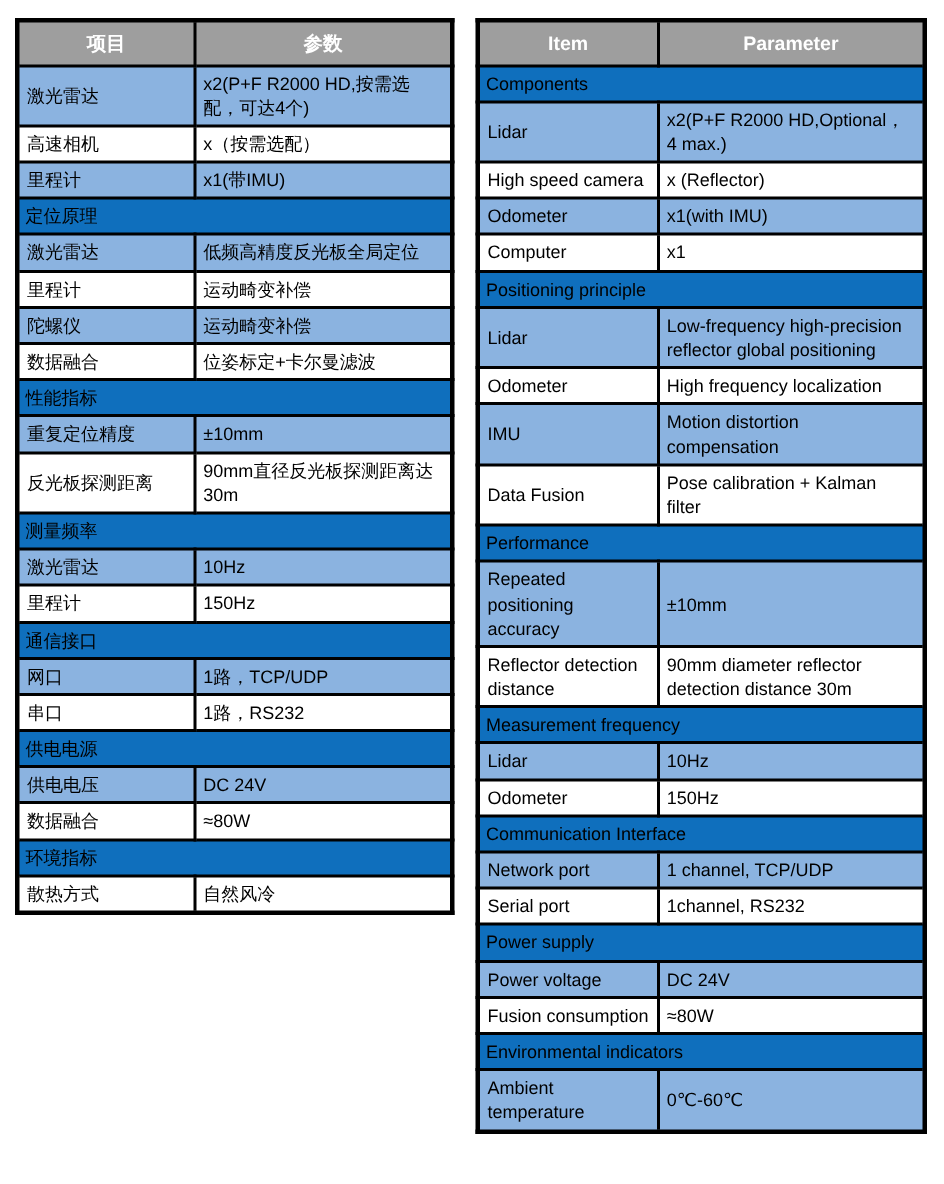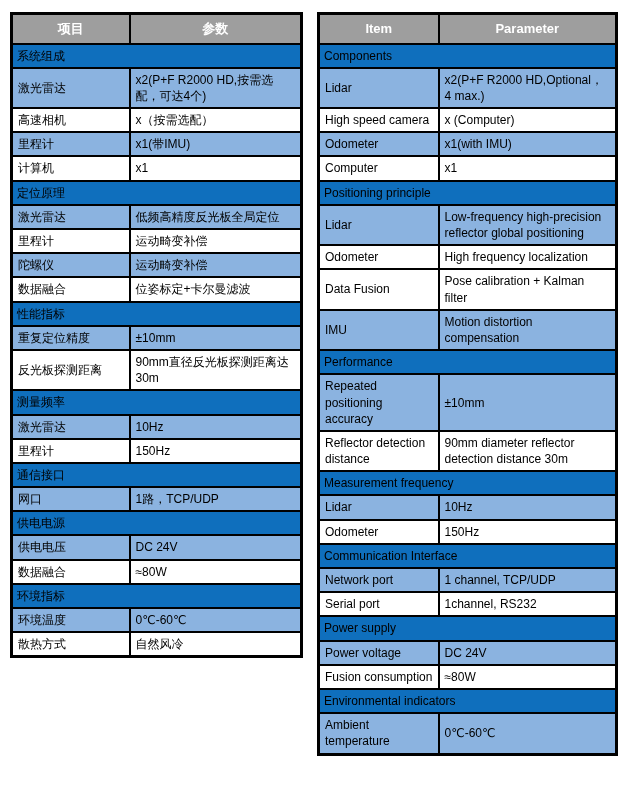--- a/index.html
+++ b/index.html
@@ -73,39 +73,32 @@
         <col class="c1">
         <col class="c2">
       </colgroup>
     <thead>
         <tr>
           <th>项目</th>
           <th>参数</th>
         </tr>
       </thead>
     <tbody>
-        <tr class="section">
-          <td colspan="2">系统组成</td>
-        </tr>
         <tr class="data alt">
           <td>激光雷达</td>
           <td>x2(P+F R2000 HD,按需选配，可达4个)</td>
         </tr>
         <tr class="data plain">
           <td>高速相机</td>
           <td>x（按需选配）</td>
         </tr>
         <tr class="data alt">
           <td>里程计</td>
           <td>x1(带IMU)</td>
         </tr>
-        <tr class="data plain">
-          <td>计算机</td>
-          <td>x1</td>
-        </tr>
         <tr class="section">
           <td colspan="2">定位原理</td>
         </tr>
         <tr class="data alt">
           <td>激光雷达</td>
           <td>低频高精度反光板全局定位</td>
         </tr>
         <tr class="data plain">
           <td>里程计</td>
           <td>运动畸变补偿</td>
@@ -140,37 +133,37 @@
           <td>里程计</td>
           <td>150Hz</td>
         </tr>
         <tr class="section">
           <td colspan="2">通信接口</td>
         </tr>
         <tr class="data alt">
           <td>网口</td>
           <td>1路，TCP/UDP</td>
         </tr>
+        <tr class="data plain">
+          <td>串口</td>
+          <td>1路，RS232</td>
+        </tr>
         <tr class="section">
           <td colspan="2">供电电源</td>
         </tr>
         <tr class="data alt">
           <td>供电电压</td>
           <td>DC 24V</td>
         </tr>
         <tr class="data plain">
           <td>数据融合</td>
           <td>≈80W</td>
         </tr>
         <tr class="section">
           <td colspan="2">环境指标</td>
-        </tr>
-        <tr class="data alt">
-          <td>环境温度</td>
-          <td>0℃-60℃</td>
         </tr>
         <tr class="data plain">
           <td>散热方式</td>
           <td>自然风冷</td>
         </tr>
       </tbody>
   </table>
   <table class="spec-table t-en">
     <colgroup>
         <col class="c1">
@@ -185,48 +178,48 @@
     <tbody>
         <tr class="section">
           <td colspan="2">Components</td>
         </tr>
         <tr class="data alt">
           <td>Lidar</td>
           <td>x2(P+F R2000 HD,Optional， 4 max.)</td>
         </tr>
         <tr class="data plain">
           <td>High speed camera</td>
-          <td>x (Computer)</td>
+          <td>x (Reflector)</td>
         </tr>
         <tr class="data alt">
           <td>Odometer</td>
           <td>x1(with IMU)</td>
         </tr>
         <tr class="data plain">
           <td>Computer</td>
           <td>x1</td>
         </tr>
         <tr class="section">
           <td colspan="2">Positioning principle</td>
         </tr>
         <tr class="data alt">
           <td>Lidar</td>
           <td>Low-frequency high-precision reflector global positioning</td>
         </tr>
         <tr class="data plain">
           <td>Odometer</td>
           <td>High frequency localization</td>
         </tr>
+        <tr class="data alt">
+          <td>IMU</td>
+          <td>Motion distortion compensation</td>
+        </tr>
         <tr class="data plain">
           <td>Data Fusion</td>
           <td>Pose calibration + Kalman filter</td>
-        </tr>
-        <tr class="data alt">
-          <td>IMU</td>
-          <td>Motion distortion compensation</td>
         </tr>
         <tr class="section">
           <td colspan="2">Performance</td>
         </tr>
         <tr class="data alt">
           <td>Repeated positioning accuracy</td>
           <td>±10mm</td>
         </tr>
         <tr class="data plain">
           <td>Reflector detection distance</td>

